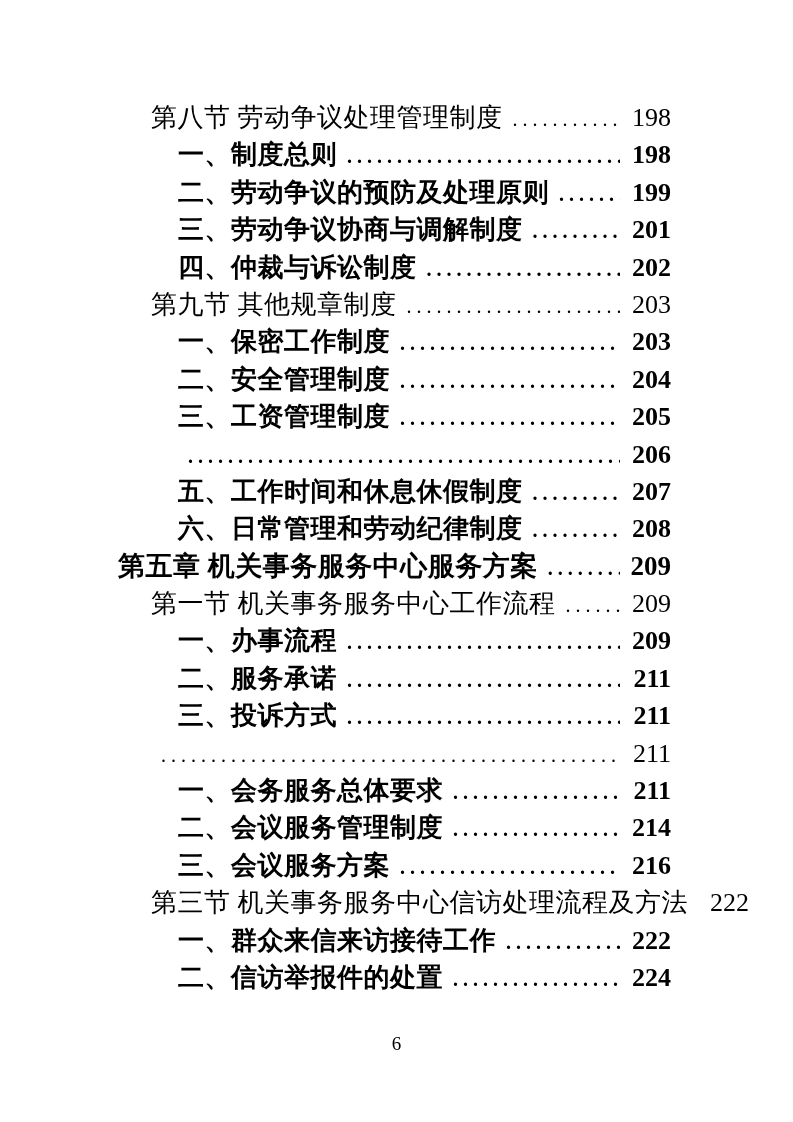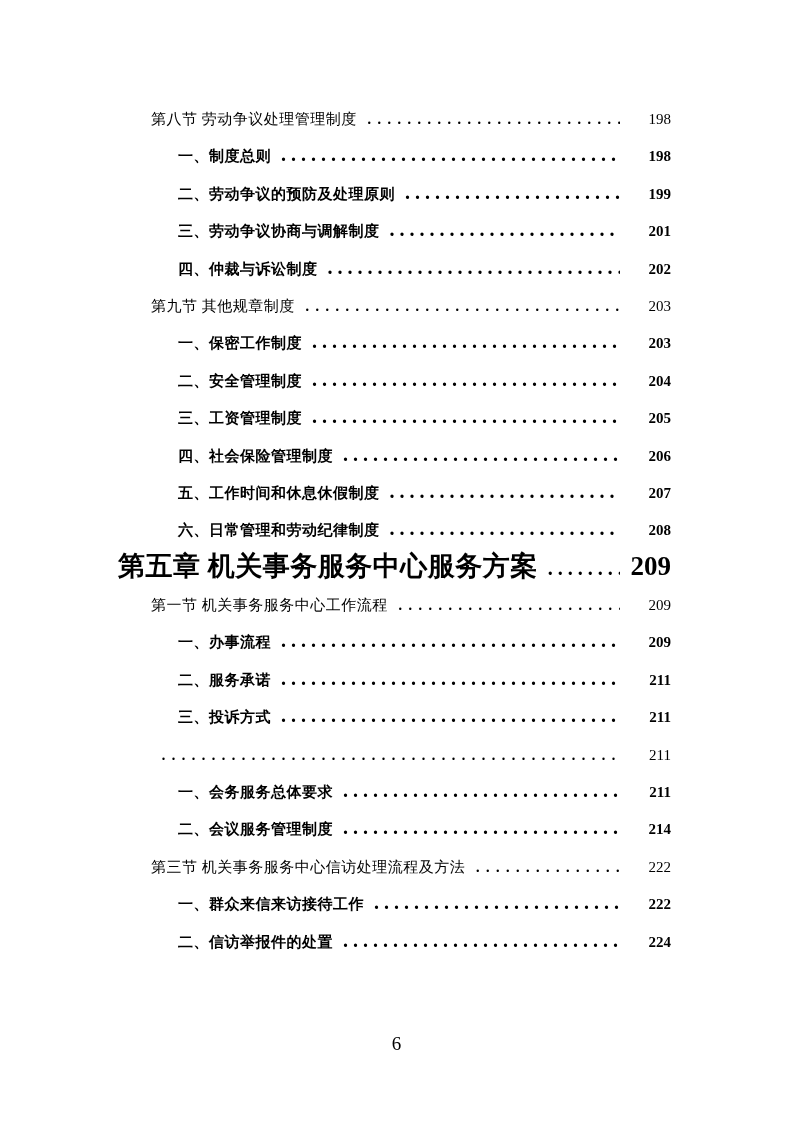--- a/index.html
+++ b/index.html
@@ -19,21 +19,21 @@
   .toc {
     position: absolute;
     top: 99px;
     left: 118px;
     width: 553px;
   }
   .row {
     display: flex;
     align-items: baseline;
     height: 37.4px;
-    font-size: 15px;
+    font-size: 26px;
     line-height: 37.4px;
     white-space: nowrap;
   }
   .row .title { flex: 0 0 auto; letter-spacing: 0.5px; }
   .row .leader {
     flex: 1 1 auto;
     overflow: hidden;
     margin: 0 9px 0 10px;
     white-space: nowrap;
   }
@@ -108,21 +108,20 @@
       <span class="title">二、安全管理制度</span>
       <span class="leader"></span>
       <span class="pagenum">204</span>
     </div>
     <div class="row item">
       <span class="title">三、工资管理制度</span>
       <span class="leader"></span>
       <span class="pagenum">205</span>
     </div>
     <div class="row item">
-      <span class="title">四、社会保险管理制度</span>
       <span class="leader"></span>
       <span class="pagenum">206</span>
     </div>
     <div class="row item">
       <span class="title">五、工作时间和休息休假制度</span>
       <span class="leader"></span>
       <span class="pagenum">207</span>
     </div>
     <div class="row item">
       <span class="title">六、日常管理和劳动纪律制度</span>
@@ -161,20 +160,25 @@
     <div class="row item">
       <span class="title">一、会务服务总体要求</span>
       <span class="leader"></span>
       <span class="pagenum">211</span>
     </div>
     <div class="row item">
       <span class="title">二、会议服务管理制度</span>
       <span class="leader"></span>
       <span class="pagenum">214</span>
     </div>
+    <div class="row item">
+      <span class="title">三、会议服务方案</span>
+      <span class="leader"></span>
+      <span class="pagenum">216</span>
+    </div>
     <div class="row section">
       <span class="title">第三节 机关事务服务中心信访处理流程及方法</span>
       <span class="leader"></span>
       <span class="pagenum">222</span>
     </div>
     <div class="row item">
       <span class="title">一、群众来信来访接待工作</span>
       <span class="leader"></span>
       <span class="pagenum">222</span>
     </div>

